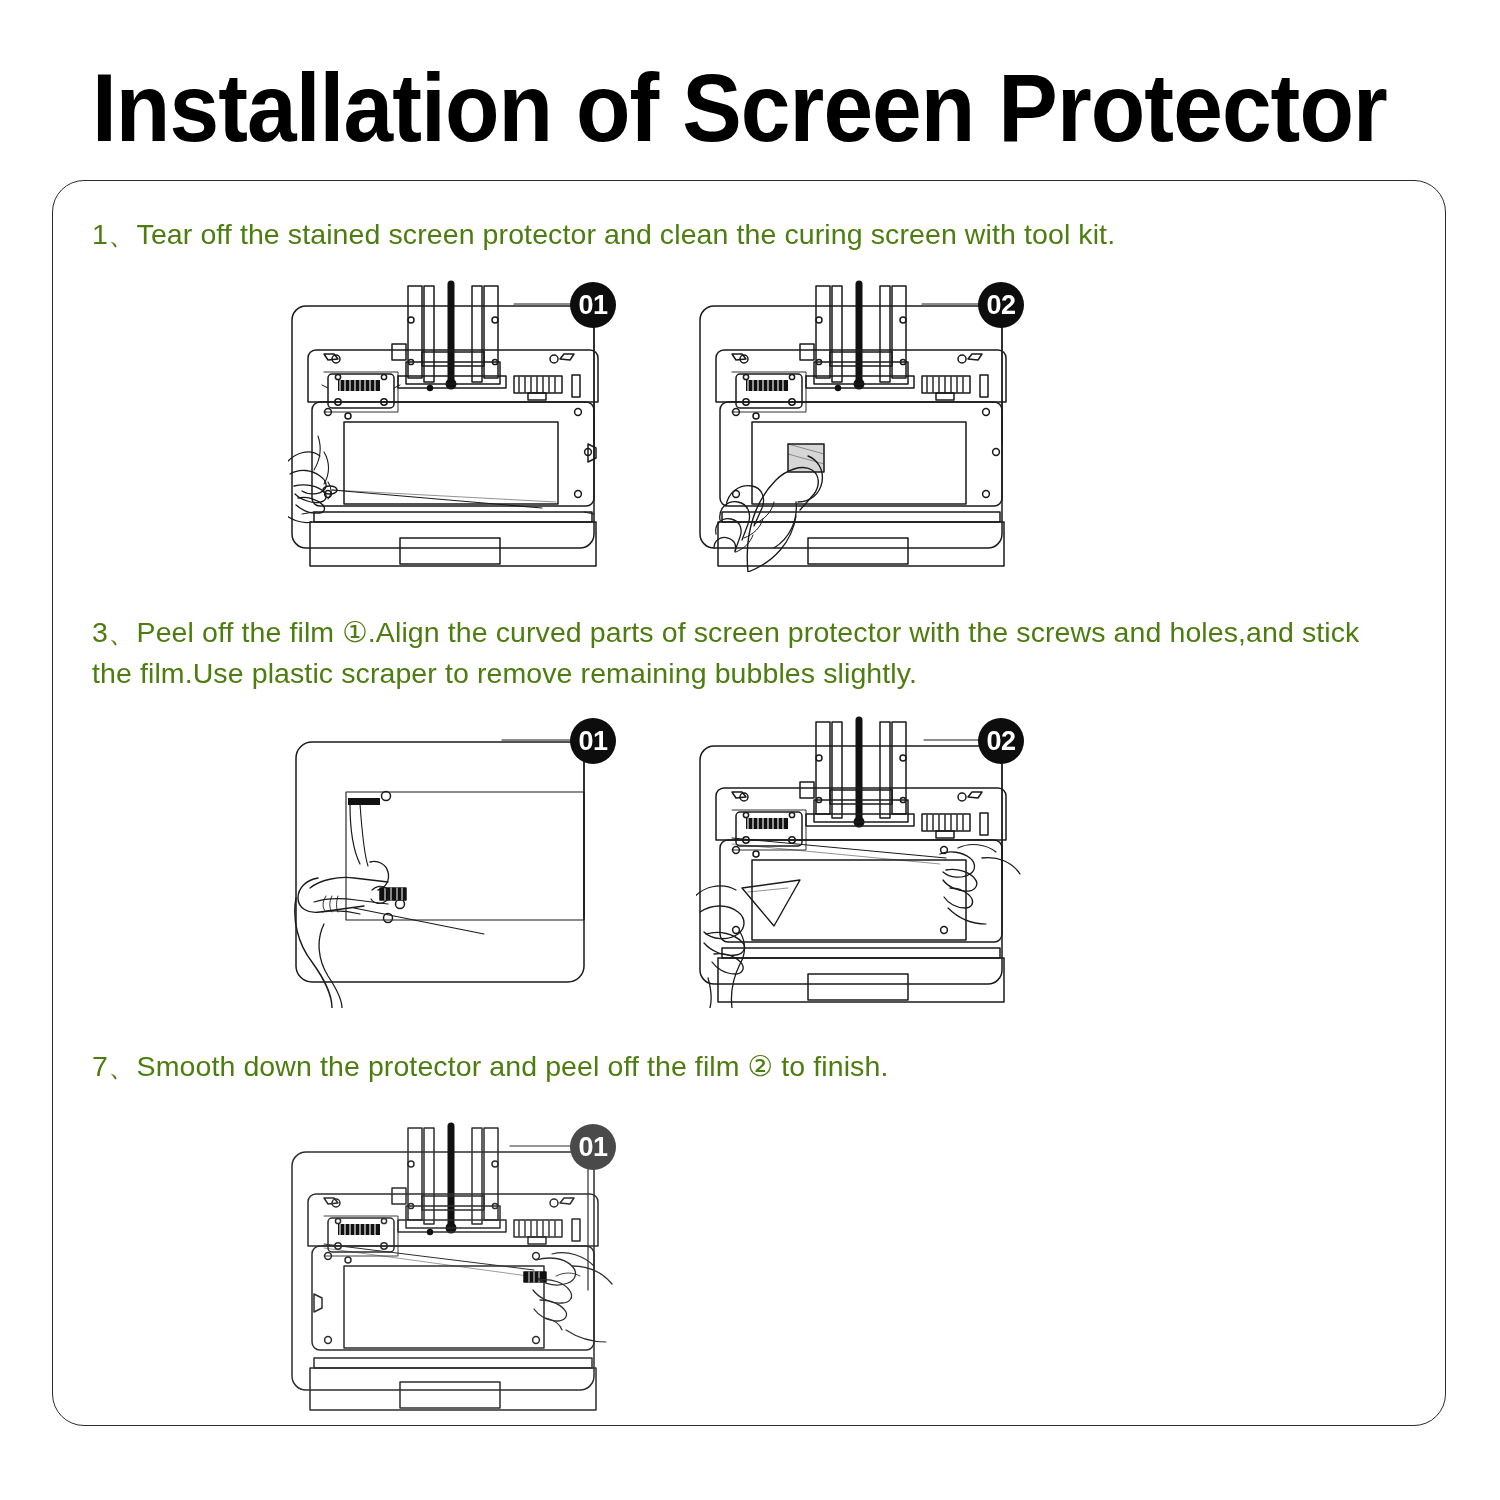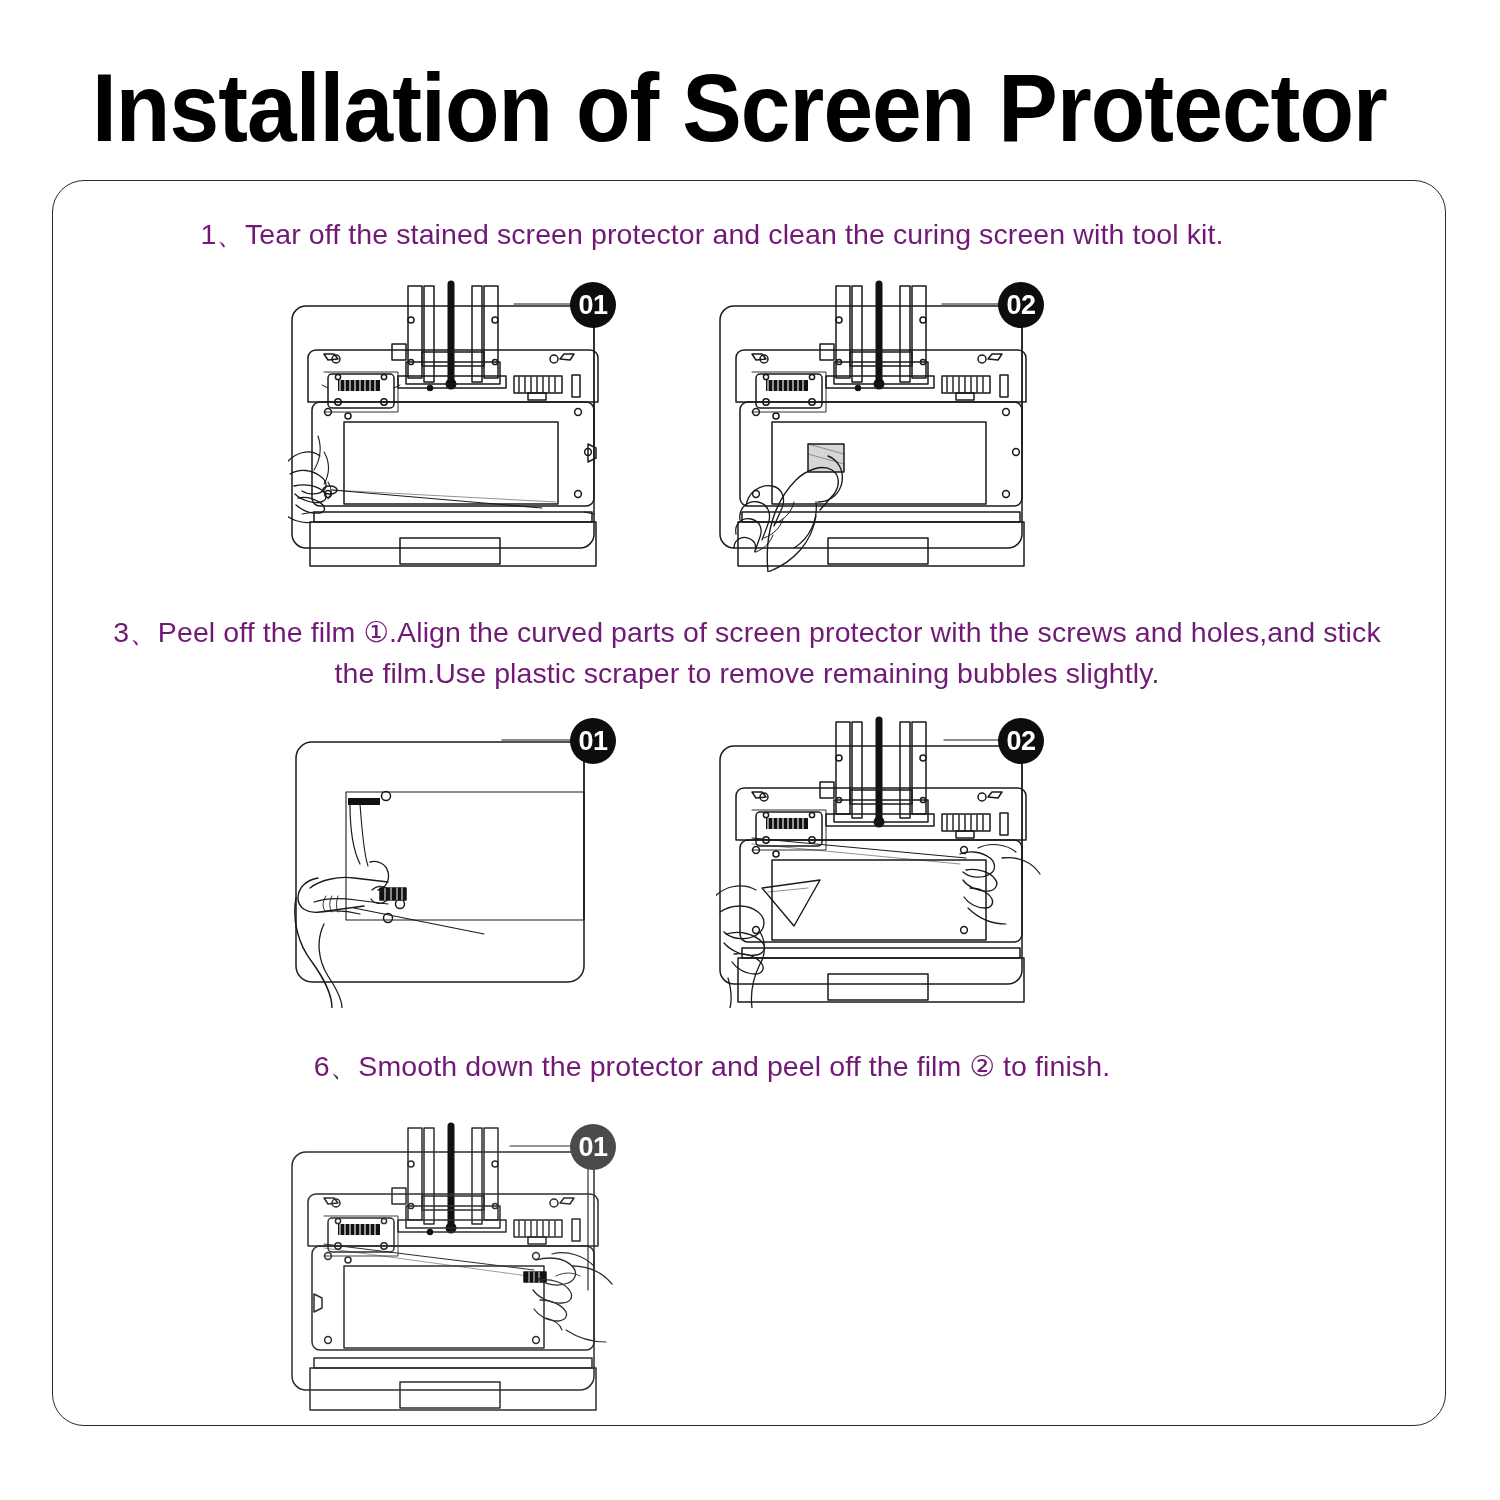--- a/index.html
+++ b/index.html
@@ -48,33 +48,31 @@
     box-sizing: border-box;
   }
 
   
   .step-text {
     position: absolute;
     font-family: "Liberation Sans", "DejaVu Sans", sans-serif;
     font-weight: 400;
     font-size: 28.5px;
     line-height: 41px;
-    color: #701a75;
+    color: #4d7c0f;
     letter-spacing: 0.1px;
-    text-align: center;
   }
   #step-1-text { left: 92px; top: 214px; width: 1240px; }
   #step-2-text { left: 92px; top: 612px; width: 1310px; }
   #step-3-text { left: 92px; top: 1046px; width: 1240px; }
 
   
   .fig-row {
     position: absolute;
     display: flex;
-    gap: 20px;
   }
   #fig-row-1 { left: 288px; top: 276px; }
   #fig-row-2 { left: 288px; top: 712px; }
   #fig-row-3 { left: 288px; top: 1118px; }
 
   .figure {
     position: relative;
     width: 330px;
     height: 296px;
   }
@@ -394,21 +392,21 @@
         <path d="M44 220 c6 10 6 22 0 32 c-6 12 -10 28 -8 44" stroke-width="1.3"></path>
 
         <path d="M26 236 h278 v10 h-278 z"></path>
         <path d="M22 246 h286 v44 h-286 z"></path>
         <rect x="112" y="262" width="100" height="26"></rect>
       </g>
     </svg>
   </div>
 </div>
 
-<div class="step-text" id="step-3-text">6、Smooth down the protector and peel off the film ② to finish.</div>
+<div class="step-text" id="step-3-text">7、Smooth down the protector and peel off the film ② to finish.</div>
 
 <div class="fig-row" id="fig-row-3">
 
   <div class="figure" id="fig-r3-c1">
     <div class="badge grey">01</div>
     <svg viewBox="0 0 330 296" xmlns="http://www.w3.org/2000/svg">
       <g fill="none" stroke="#2e2e2e" stroke-width="1.5" stroke-linejoin="round" stroke-linecap="round">
         <path d="M300 28 L222 28" stroke-width="1.2"></path>
         <path d="M300 48 L300 172" stroke-width="1.2"></path>
         <path d="M18 34 h274 a14 14 0 0 1 14 14 v210 a14 14 0 0 1 -14 14 h-274 a14 14 0 0 1 -14 -14 v-210 a14 14 0 0 1 14 -14 z"></path>

